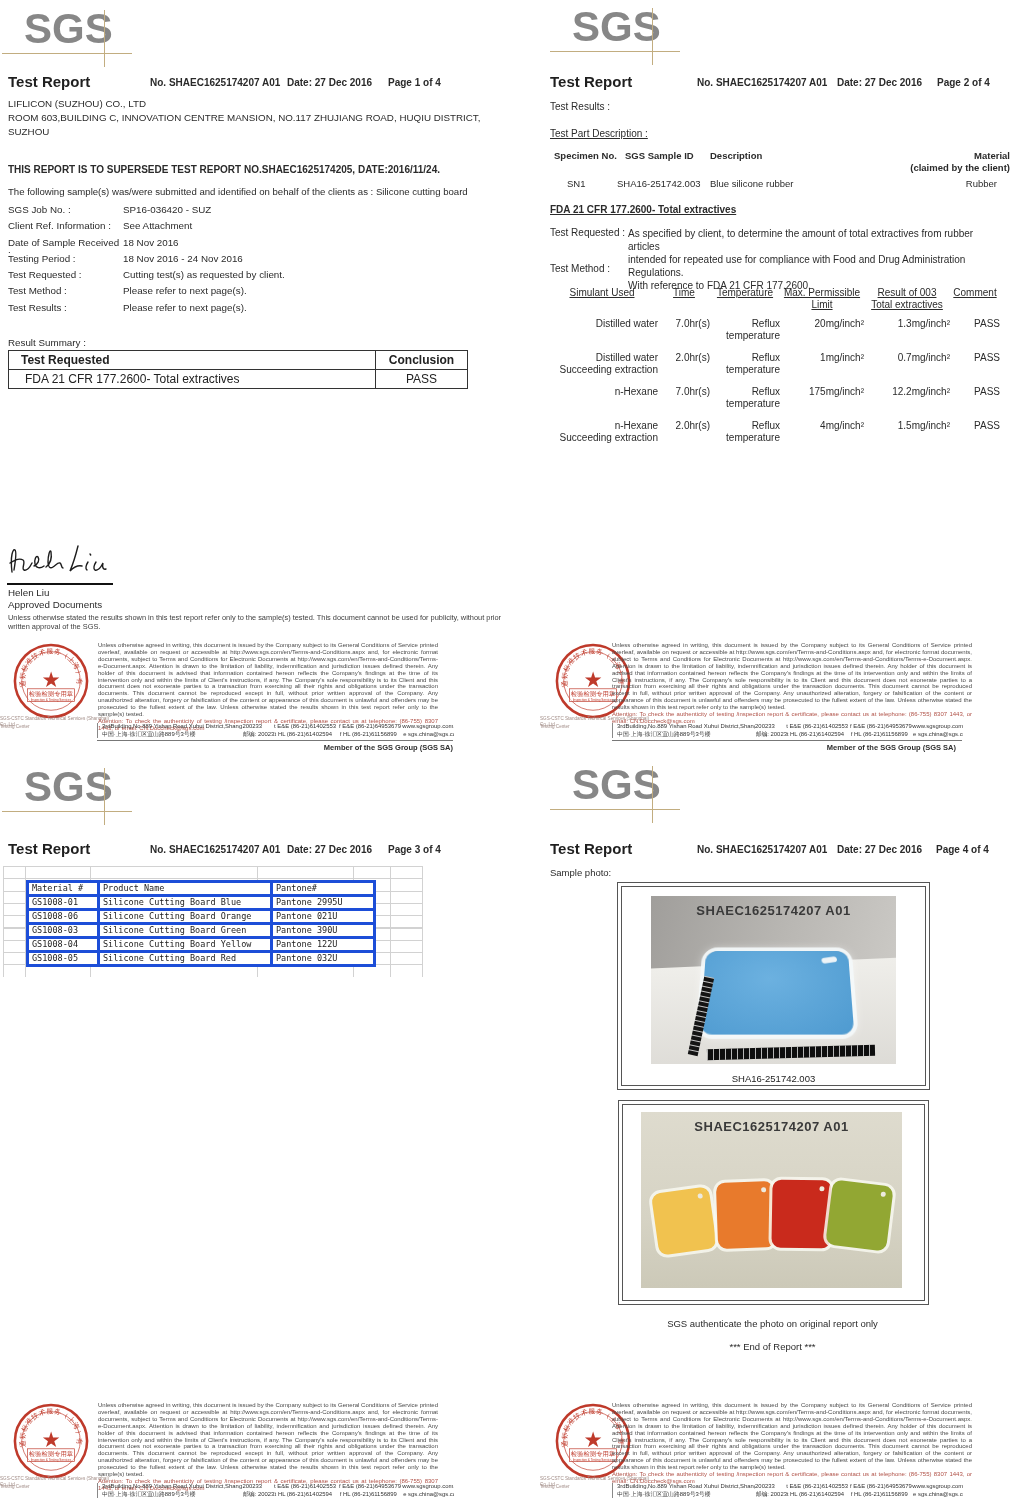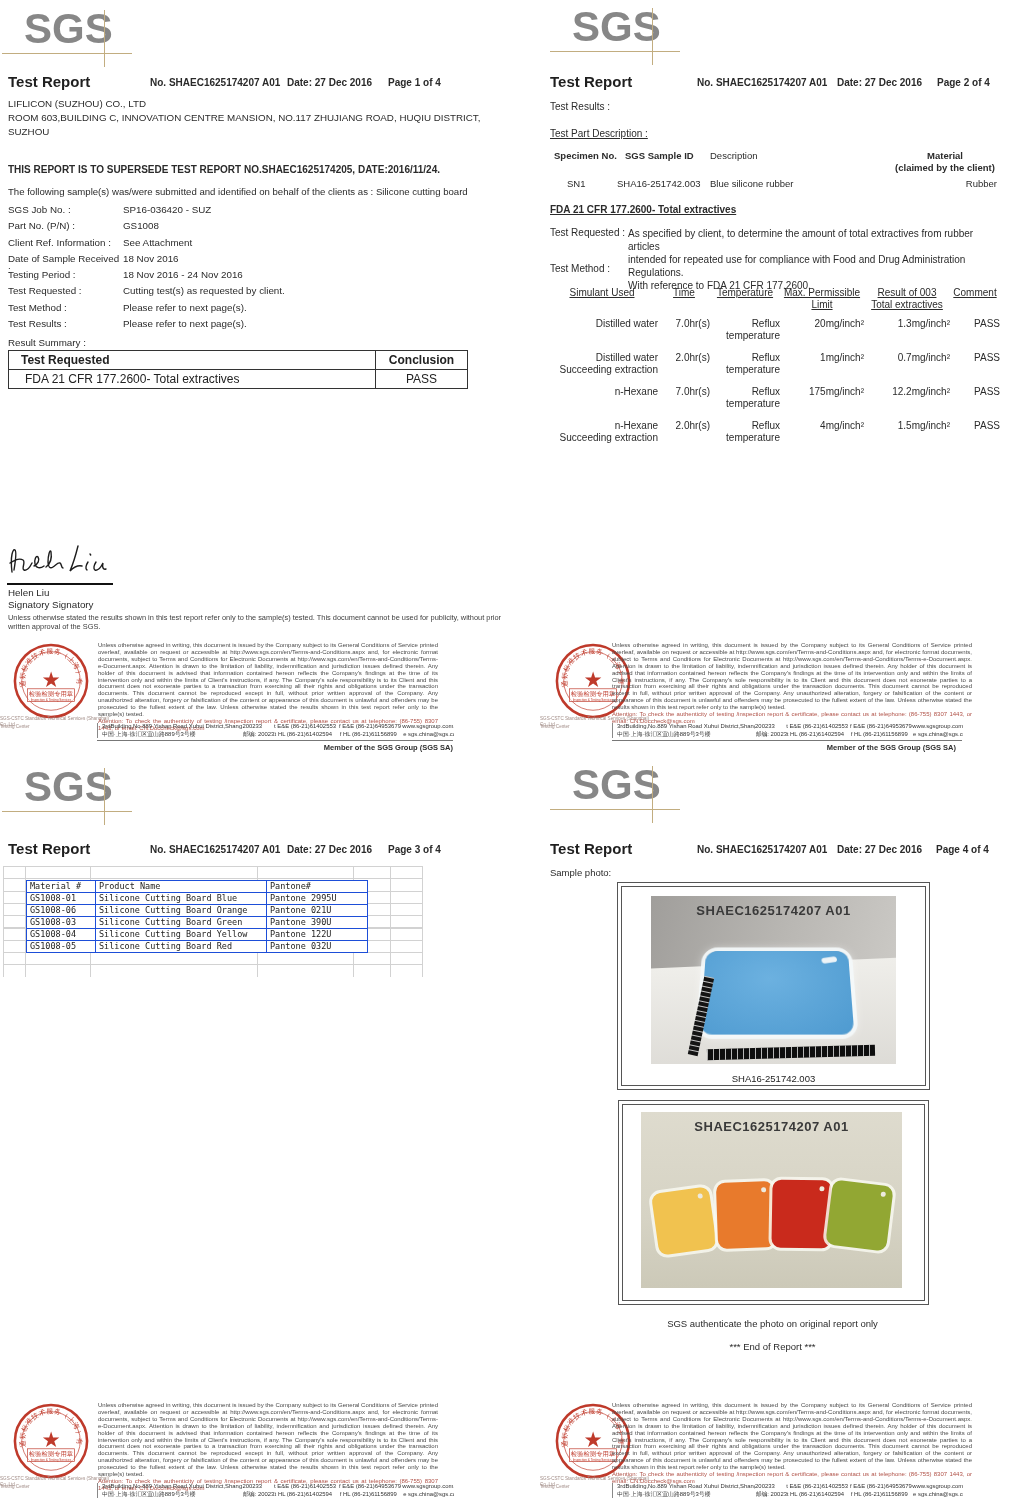--- a/index.html
+++ b/index.html
@@ -31,21 +31,21 @@
   .stable{border-collapse:collapse;font-size:12px;color:#222;}
   .stable th,.stable td{border:1px solid #333;height:18px;text-align:center;padding:0;}
   .stable th{font-weight:bold;}
   
   .rtable{border-collapse:collapse;font-size:10px;color:#2b2b2b;table-layout:fixed;}
   .rtable th{font-weight:400;text-align:center;vertical-align:top;padding:0 0 4px 0;line-height:11.5px;}
   .rtable td{text-align:right;vertical-align:top;padding:4px 0 7px 0;line-height:11.5px;}
   .rtable .hu{text-decoration:underline;white-space:pre-line;}
   
   .mono{border-collapse:collapse;background:#fff;font-family:"DejaVu Sans Mono",monospace;font-size:8.5px;color:#1c1c1c;}
-  .mono td{border:1px solid #1d4ed8;height:11px;line-height:11px;padding:0 3px;white-space:nowrap;}
+  .mono td{border:3px solid #1d4ed8;height:11px;line-height:11px;padding:0 3px;white-space:nowrap;}
   .grid{background-image:repeating-linear-gradient(to bottom,#d2d2d2 0,#d2d2d2 1px,transparent 1px,transparent 12.3px);}
   .gv{position:absolute;top:0;width:1px;height:100%;background:#d2d2d2;}
   
   .frame{position:absolute;border:1px solid #555;background:#fff;box-shadow:inset 0 0 0 3px #fff,inset 0 0 0 4px #555;}
   .photo-overlay{position:absolute;top:7px;left:0;width:100%;text-align:center;font-size:13px;font-weight:bold;color:#3a3a3a;letter-spacing:.5px;}
   .photo-caption{position:absolute;left:0;bottom:5px;width:100%;text-align:center;font-size:9.5px;color:#222;}
   .photo1{position:absolute;left:33px;top:13px;width:245px;height:168px;overflow:hidden;background:#c8c6c2;}
   .p1-wall{position:absolute;left:0;top:0;width:100%;height:46%;background:linear-gradient(105deg,#a09e9b 0%,#b9b7b3 55%,#cbc9c5 100%);}
   .p1-surface{position:absolute;left:-6%;top:40%;width:115%;height:70%;background:linear-gradient(180deg,#efeeea,#dbd9d4);transform:rotate(-2.5deg);}
   .p1-board{position:absolute;left:52px;top:52px;width:148px;height:86px;border-radius:12px;
@@ -107,24 +107,20 @@
   <div class="abs" style="left:8px;top:111px;width:498px;font-size:9.8px;line-height:13.5px">ROOM 603,BUILDING C, INNOVATION CENTRE MANSION, NO.117 ZHUJIANG ROAD, HUQIU DISTRICT, SUZHOU</div>
   <div class="abs b" style="left:8px;top:164px;font-size:10px">THIS REPORT IS TO SUPERSEDE TEST REPORT NO.SHAEC1625174205, DATE:2016/11/24.</div>
   <div class="abs" style="left:8px;top:186px;font-size:9.6px">The following sample(s) was/were submitted and identified on behalf of the clients as : Silicone cutting board</div>
 
   <div class="abs" style="left:8px;top:204px;width:430px">
     <div class="frow">
         <span class="flabel">SGS Job No. :</span>
         <span>SP16-036420 - SUZ</span>
       </div>
     <div class="frow">
-        <span class="flabel">Part No. (P/N) :</span>
-        <span>GS1008</span>
-      </div>
-    <div class="frow">
         <span class="flabel">Client Ref. Information :</span>
         <span>See Attachment</span>
       </div>
     <div class="frow">
         <span class="flabel">Date of Sample Received :</span>
         <span>18 Nov 2016</span>
       </div>
     <div class="frow">
         <span class="flabel">Testing Period :</span>
         <span>18 Nov 2016 - 24 Nov 2016</span>
@@ -156,21 +152,21 @@
     </tr>
   </tbody>
     </table>
 
   <svg class="abs sig-svg" style="left:6px;top:536px" width="120" height="48" viewBox="0 0 120 48">
     <path d="M6 36 C4 20 7 12 9 14 C11 16 9 28 8 34 M4 27 C10 23 14 22 17 24 C20 26 15 33 18 34 C21 35 24 31 26 27 M28 30 C32 28 34 24 32 21 C30 19 28 24 29 28 C30 32 34 33 38 30 M40 31 C44 28 46 22 45 16 C44 12 42 20 42 26 C42 31 44 33 47 31 C50 29 52 26 54 27 C56 28 55 32 57 32"></path>
     <path d="M72 10 C70 18 67 28 64 35 C68 31 72 29 76 30 M82 26 C80 29 79 33 81 34 M84 18 C84 18 85 19 84.5 19 M90 26 C88 29 87 33 89 34 C92 35 95 31 97 27 C96 31 97 34 100 33"></path>
   </svg>
   <div class="abs" style="left:7px;top:583px;width:106px;height:2px;background:#111"></div>
   <div class="abs" style="left:8px;top:587px;font-size:9.8px">Helen Liu</div>
-  <div class="abs" style="left:8px;top:599px;font-size:9.8px">Signatory Signatory</div>
+  <div class="abs" style="left:8px;top:599px;font-size:9.8px">Approved Documents</div>
   <div class="abs" style="left:8px;top:613px;width:498px;font-size:7.4px;line-height:9px;color:#3d3d3d">Unless otherwise stated the results shown in this test report refer only to the sample(s) tested. This document cannot be used for publicity, without prior written approval of the SGS.</div>
 
   <div class="footer fl" style="top:640px">
     <svg class="stamp" viewBox="0 0 80 80">
       <defs>
           <path id="a1" d="M14 46 A27 27 0 1 1 66 46"></path>
         </defs>
       <circle cx="40" cy="40" r="37" fill="none" stroke="#bf3a2b" stroke-width="2.6"></circle>
       <circle cx="40" cy="40" r="30" fill="none" stroke="#bf3a2b" stroke-width="0.7"></circle>
       <text font-size="7" fill="#bf3a2b" font-family="DejaVu Sans" letter-spacing="0.5"><textPath href="#a1">通标标准技术服务（上海）有限公司</textPath></text>
@@ -215,22 +211,22 @@
   <span class="abs hdr-title" style="left:10px;top:73px">Test Report</span>
   <span class="abs hdr-meta" style="left:157px;top:77px">No. SHAEC1625174207  A01</span>
   <span class="abs hdr-meta" style="left:297px;top:77px">Date: 27 Dec 2016</span>
   <span class="abs hdr-meta" style="left:397px;top:77px">Page 2 of 4</span>
 
   <span class="abs fs10" style="left:10px;top:101px">Test Results :</span>
   <span class="abs fs10 u" style="left:10px;top:128px">Test Part Description :</span>
 
   <span class="abs fs95" style="left:14px;top:150px;font-weight:600">Specimen No.</span>
   <span class="abs fs95" style="left:85px;top:150px;font-weight:600">SGS Sample ID</span>
-  <span class="abs fs95" style="left:170px;top:150px;font-weight:400">Description</span>
-  <div class="abs fs95" style="right:5px;top:150px;width:130px;text-align:center;line-height:11.5px;font-weight:600">
+  <span class="abs fs95" style="left:170px;top:150px;font-weight:700">Description</span>
+  <div class="abs fs95" style="right:5px;top:150px;width:130px;text-align:right;line-height:11.5px;font-weight:600">
     <div>Material</div>
     <div>(claimed by the client)</div>
   </div>
   <span class="abs fs95" style="left:27px;top:178px">SN1</span>
   <span class="abs fs95" style="left:77px;top:178px">SHA16-251742.003</span>
   <span class="abs fs95" style="left:170px;top:178px">Blue silicone rubber</span>
   <span class="abs fs95" style="right:18px;top:178px">Rubber</span>
 
   <span class="abs fs10 b u" style="left:10px;top:204px">FDA 21 CFR 177.2600- Total extractives</span>
   <span class="abs fs10" style="left:10px;top:227px">Test Requested :</span>

